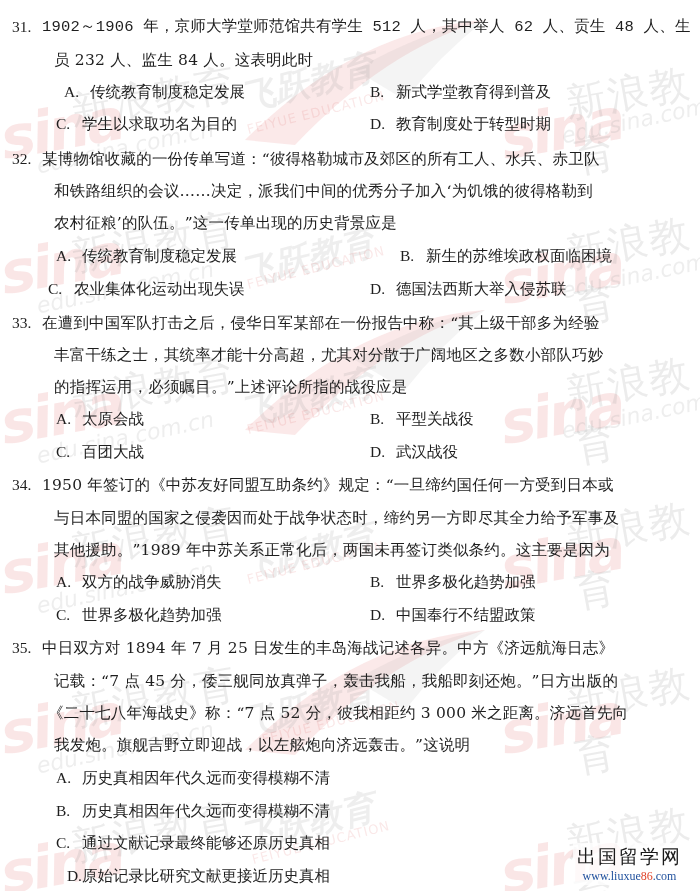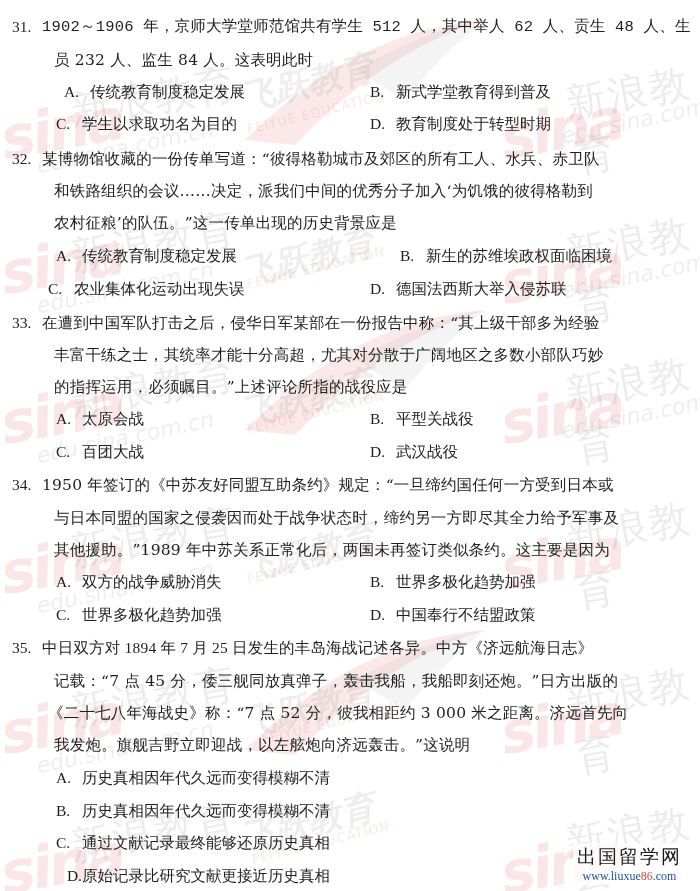--- a/index.html
+++ b/index.html
@@ -273,21 +273,21 @@
     <div class="opt" style="left:56px; top:605px;">
       <span class="opt-key">C.</span><span>世界多极化趋势加强</span>
     </div>
     <div class="opt" style="left:370px; top:605px;">
       <span class="opt-key">D.</span><span>中国奉行不结盟政策</span>
     </div>
   </div>
 
   <div class="question" style="top:0;">
     <span class="q-num" style="top:638px;">35.</span>
-    <span class="q-line" style="left:42px; top:638px;font-family:Liberation Serif, serif;">中日双方对 1894 年 7 月 25 日发生的丰岛海战记述各异。中方《济远航海日志》</span>
+    <span class="q-line" style="left:42px; top:638px;">中日双方对 1894 年 7 月 25 日发生的丰岛海战记述各异。中方《济远航海日志》</span>
     <span class="q-line" style="left:54px; top:671px;">记载：“7 点 45 分，倭三舰同放真弹子，轰击我船，我船即刻还炮。”日方出版的</span>
     <span class="q-line" style="left:48px; top:703px;">《二十七八年海战史》称：“7 点 52 分，彼我相距约 3 000 米之距离。济远首先向</span>
     <span class="q-line" style="left:54px; top:735px;">我发炮。旗舰吉野立即迎战，以左舷炮向济远轰击。”这说明</span>
     <div class="opt" style="left:56px; top:768px;">
       <span class="opt-key">A.</span><span>历史真相因年代久远而变得模糊不清</span>
     </div>
     <div class="opt" style="left:56px; top:801px;">
       <span class="opt-key">B.</span><span>历史真相因年代久远而变得模糊不清</span>
     </div>
     <div class="opt" style="left:56px; top:833px;">

